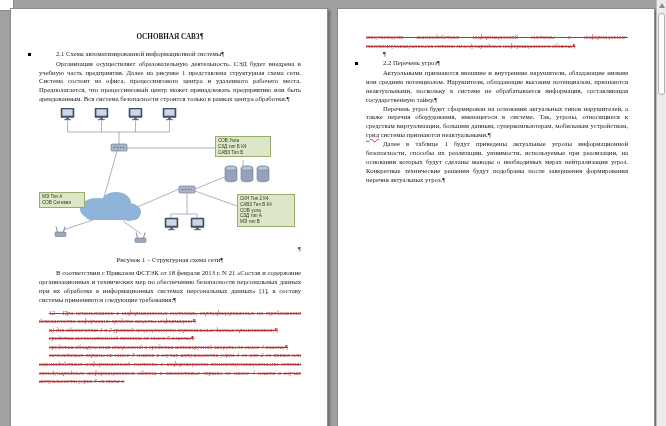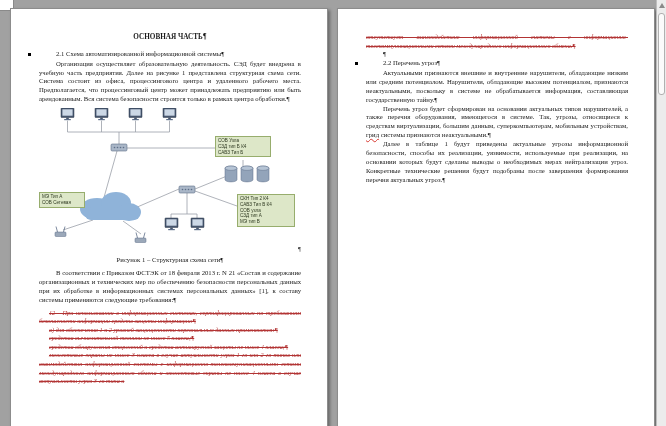--- a/index.html
+++ b/index.html
@@ -82,21 +82,21 @@
 </head>
 <body>
 
 <div class="screen">
 
   <div class="corner-box"></div>
 
   <div class="page left">
     <div class="page-content">
 
-      <p class="h-main">ОСНОВНАЯ ЧАСТЬ¶</p>
+      <p class="h-main">ОСНОВНАЯ САВЗ¶</p>
 
       <p class="para h21"><span class="hmark"></span><span>2.1 Схема автоматизированной информационной системы¶</span></p>
 
       <p class="para">Организация осуществляет образовательную деятельность. СЭД будет внедрена в учебную часть предприятия. Далее на рисунке 1 представлена структурная схема сети. Система состоит из офиса, процессингового центра и удаленного рабочего места. Предполагается, что процессинговый центр может принадлежать предприятию или быть арендованным. Вся система безопасности строится только в рамках центра обработки.¶</p>
 
       <div class="figure">
         <svg width="262" height="146" viewBox="0 0 262 146">
           <defs>
             <g id="pc">
               <rect x="0" y="0" width="13" height="9.5" rx="0.6" fill="#46556d" stroke="#2f3b4d" stroke-width="0.5"></rect>

